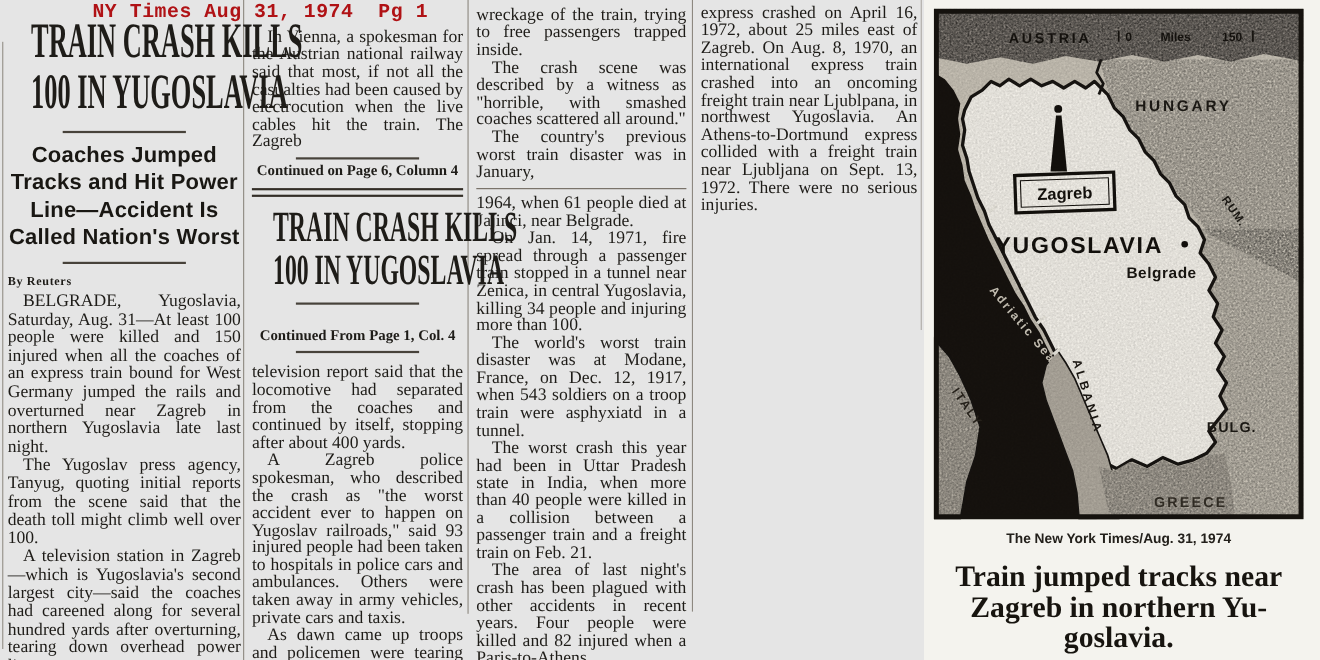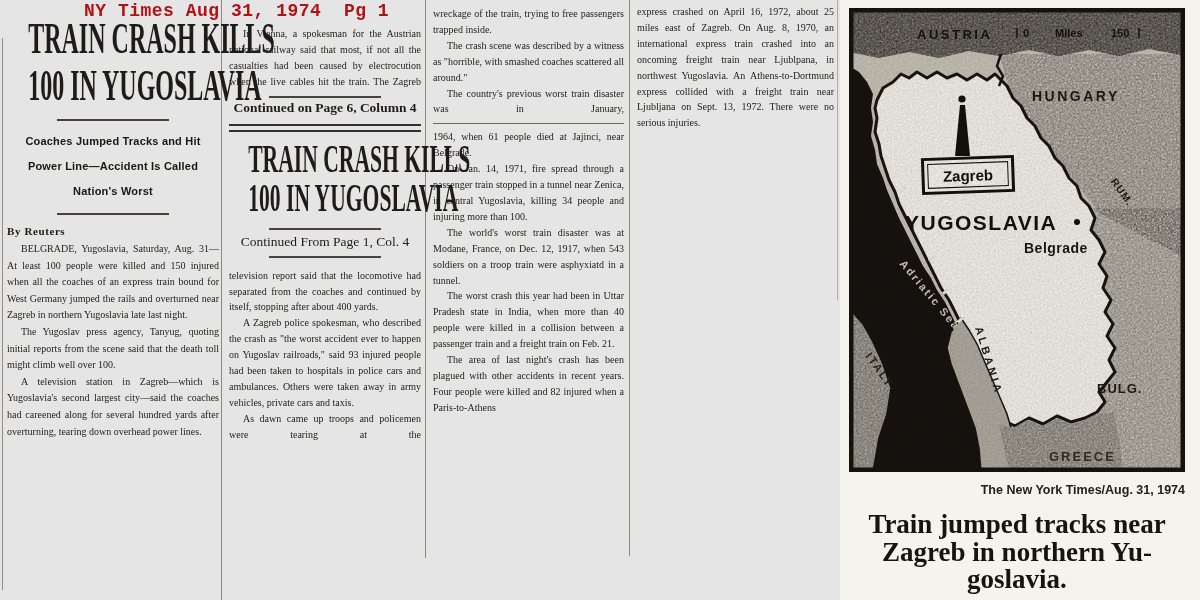--- a/index.html
+++ b/index.html
@@ -21,43 +21,43 @@
   .headline{text-align:center;margin:2px 0 0;}
   .hl-line{display:block;font-weight:bold;white-space:nowrap;
         font-family:"Liberation Serif",serif;}
   .col1 .hl-line{font-size:30px;line-height:47px;transform:scale(0.80,1.50);transform-origin:50% 60%;}
   .col2 .hl-line{font-size:27px;line-height:39px;transform:scale(0.80,1.45);transform-origin:50% 60%;}
 
   .rule-short{width:112px;margin:9px auto 8px;border-top:2px solid #47423a;}
   .rule-double{height:4px;border-top:2px solid #332e27;border-bottom:2px solid #332e27;margin:8px 0 10px;}
   .rule-col3{border-top:1px solid #6e675d;margin:6px 0 5px;}
 
-  .subhead{font-family:"Liberation Sans",sans-serif;font-weight:bold;font-size:11px;
+  .subhead{font-family:"Liberation Sans",sans-serif;font-weight:bold;font-size:20px;
         line-height:25px;text-align:center;letter-spacing:0.2px;color:#191713;}
   .byline{font-weight:bold;font-size:11px;letter-spacing:0.6px;margin:10px 0 4px;}
 
-  .body-p{font-size:10px;line-height:16.6px;text-align:justify;text-indent:14px;margin:0;}
+  .body-p{font-size:16px;line-height:16.6px;text-align:justify;text-indent:14px;margin:0;}
   .col2 .body-p,.col3 .body-p,.col4 .body-p{line-height:15.9px;}
   .noindent{text-indent:0;}
   .flush-last{text-align-last:justify;}
 
   .cont-note{font-weight:bold;font-size:13.5px;text-align:center;margin:2px 0 0;}
-  .cont-from{font-weight:normal;font-size:13.5px;text-align:center;margin:4px 0 0;}
+  .cont-from{font-weight:bold;font-size:13.5px;text-align:center;margin:20px 0 0;}
 
   
   .vsep{position:absolute;width:1px;background:#777167;}
   .vsep-0{left:2px;top:38px;height:552px;opacity:.75;}
   .vsep-1{left:221px;top:0;height:600px;opacity:.8;}
   .vsep-2{left:425px;top:0;height:558px;opacity:.8;}
   .vsep-3{left:629px;top:0;height:556px;opacity:.8;}
   .vsep-4{left:837px;top:0;height:300px;opacity:.5;}
 
   
   .map-wrap{position:absolute;left:849px;top:8px;width:336px;height:464px;}
-  .map-credit{position:absolute;left:849px;top:483px;width:336px;text-align:right;
+  .map-credit{position:absolute;left:849px;top:483px;width:336px;text-align:center;
         font-family:"Liberation Sans",sans-serif;font-weight:bold;font-size:12.5px;color:#23201b;}
   .map-caption{position:absolute;left:843px;top:511px;width:348px;text-align:center;
         font-weight:bold;font-size:27px;line-height:27.5px;color:#17140f;}
   .cap-line{display:block;}
 
   svg text{font-family:"Liberation Sans",sans-serif;}
 </style>
 </head>
 <body>
 

